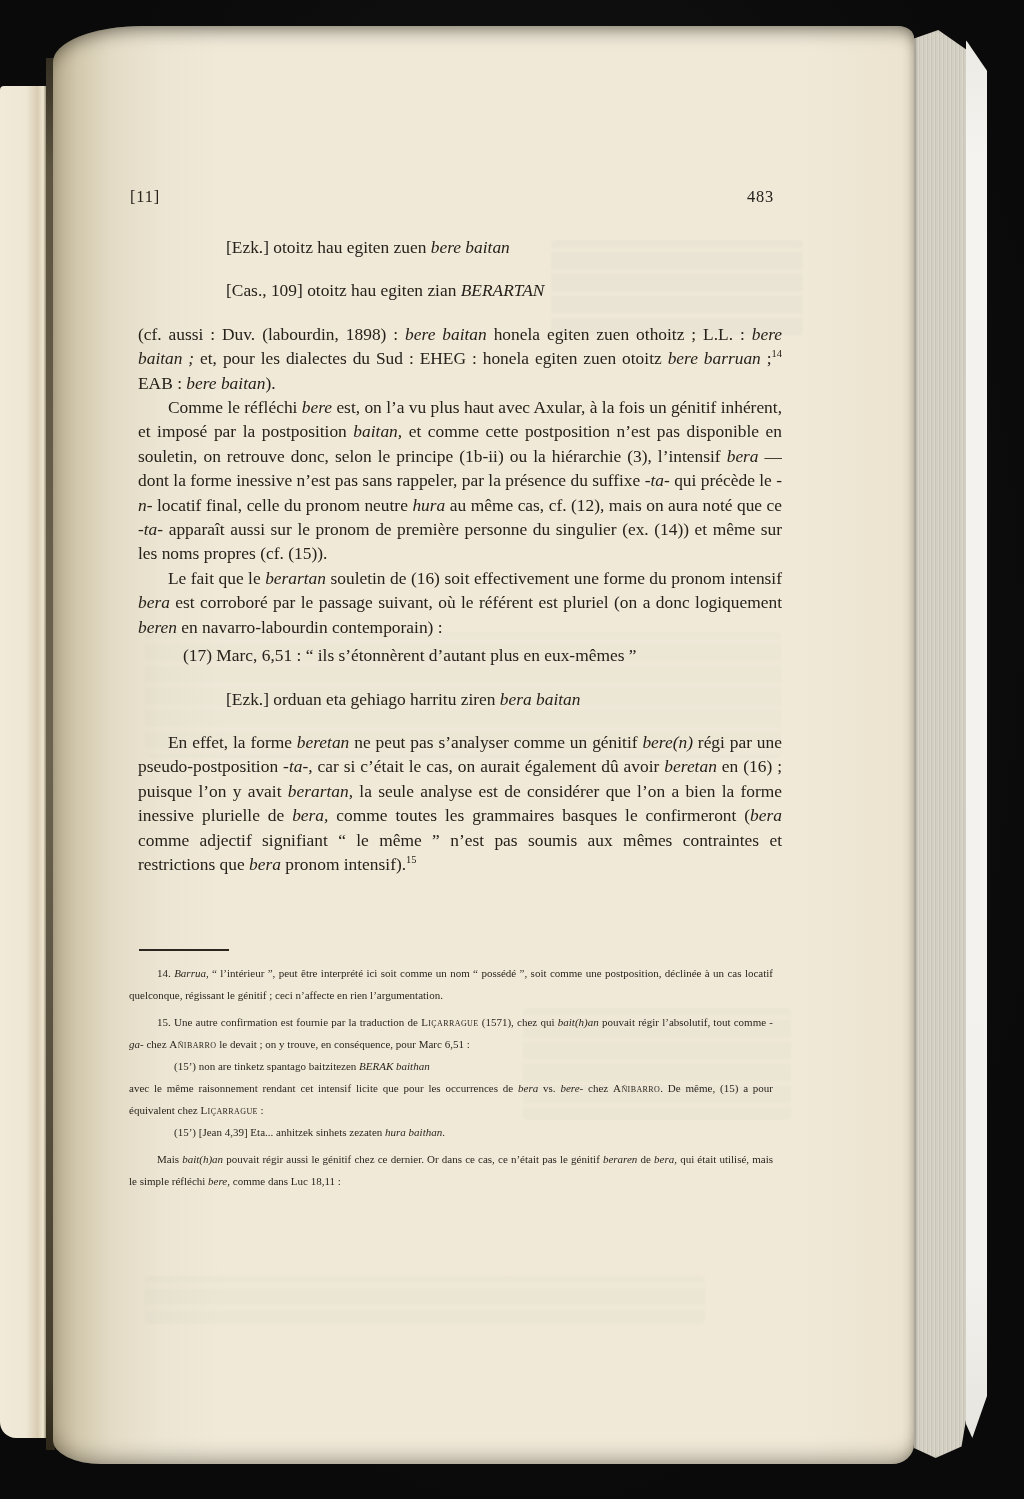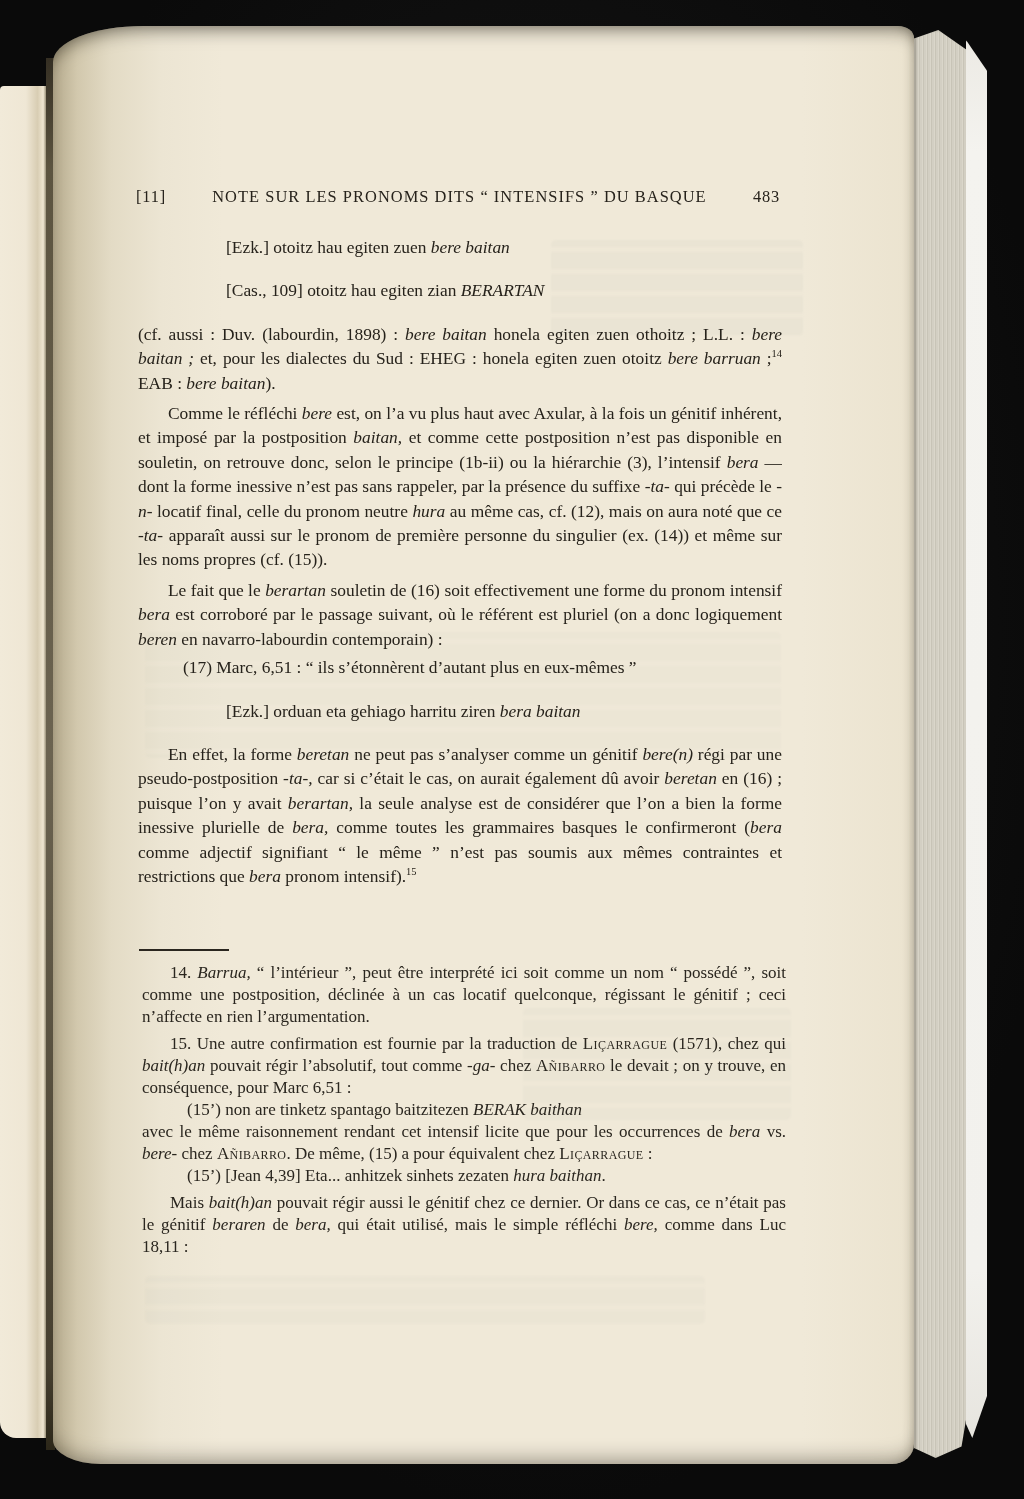--- a/index.html
+++ b/index.html
@@ -37,31 +37,31 @@
   .ghost{position:absolute;pointer-events:none;border-radius:5px;
     background:repeating-linear-gradient(180deg,
       rgba(112,126,118,.11) 0 7px, rgba(112,126,118,.02) 7px 12px,
       rgba(112,126,118,.11) 12px 22px);
     filter:blur(1.2px);}
   .g1{left:498px;top:214px;width:252px;height:96px;opacity:.42;}
   .g2{left:92px;top:606px;width:636px;height:126px;opacity:.28;}
   .g3{left:470px;top:982px;width:268px;height:112px;opacity:.38;}
   .g4{left:92px;top:1250px;width:560px;height:48px;opacity:.34;}
   
-  .header{position:absolute;top:161px;left:83px;width:644px;
+  .header{position:absolute;top:161px;left:77px;width:644px;
     display:flex;justify-content:space-between;align-items:baseline;
     font-size:16.4px;letter-spacing:.8px;color:#26221b;white-space:nowrap;}
   .header .title{letter-spacing:1.05px;}
   .body-col{position:absolute;top:209px;left:85px;width:644px;
     font-size:17.4px;line-height:24.4px;color:#26221b;}
   .fn-rule{position:absolute;top:923px;left:86px;width:90px;height:2px;background:#2a261f;}
-  .fn-col{position:absolute;top:936px;left:89px;width:644px;
-    font-size:17px;line-height:22px;color:#2a261f;}
+  .fn-col{position:absolute;top:936px;left:76px;width:644px;
+    font-size:11px;line-height:22px;color:#2a261f;}
   .blk{margin:0;text-align:justify;}
-  .k-p{text-indent:30px;margin-top:6px;}
+  .k-p{text-indent:30px;margin-top:0;}
   .k-p0{margin-top:6px;}
   .k-l1{margin:4px 0;padding-left:45px;text-align:left;}
   .k-l2{margin:19px 0;padding-left:88px;text-align:left;}
   .body-col .blk:first-child{margin-top:0;}
   .fn-col .k-p{text-indent:28px;margin-top:5px;}
   .fn-col .k-p0{margin-top:0;}
   .fn-col .k-l1{margin:0;padding-left:45px;}
   .fn-col .blk:first-child{margin-top:0;}
   .seg-i{font-style:italic;}
   .seg-sc{font-variant-caps:small-caps;letter-spacing:.4px;}
@@ -75,21 +75,20 @@
   <div class="gutter-gap"></div>
 
   <div class="page">
     <div class="ghost g1"></div>
     <div class="ghost g2"></div>
     <div class="ghost g3"></div>
     <div class="ghost g4"></div>
 
     <div class="header">
       <span>[11]</span>
-      <span class="title">NOTE SUR LES PRONOMS DITS “ INTENSIFS ” DU BASQUE</span>
       <span>483</span>
     </div>
 
     <div class="body-col">
         <p class="blk k-l2"><span class="seg-r">[Ezk.] otoitz hau egiten zuen </span><span class="seg-i">bere baitan</span></p>
         <p class="blk k-l2"><span class="seg-r">[Cas., 109] otoitz hau egiten zian </span><span class="seg-i">BERARTAN</span></p>
         <p class="blk k-p0"><span class="seg-r">(cf. aussi : Duv. (labourdin, 1898) : </span><span class="seg-i">bere baitan</span><span class="seg-r"> honela egiten zuen othoitz ; L.L. : </span><span class="seg-i">bere baitan ;</span><span class="seg-r"> et, pour les dialectes du Sud : EHEG : honela egiten zuen otoitz </span><span class="seg-i">bere barruan</span><span class="seg-r"> ;</span><sup class="seg-sup">14</sup><span class="seg-r"> EAB : </span><span class="seg-i">bere baitan</span><span class="seg-r">).</span></p>
         <p class="blk k-p"><span class="seg-r">Comme le réfléchi </span><span class="seg-i">bere</span><span class="seg-r"> est, on l’a vu plus haut avec Axular, à la fois un génitif inhérent, et imposé par la postposition </span><span class="seg-i">baitan,</span><span class="seg-r"> et comme cette postposition n’est pas disponible en souletin, on retrouve donc, selon le principe (1b-ii) ou la hiérarchie (3), l’intensif </span><span class="seg-i">bera</span><span class="seg-r"> — dont la forme inessive n’est pas sans rappeler, par la présence du suffixe </span><span class="seg-i">-ta-</span><span class="seg-r"> qui précède le </span><span class="seg-i">-n-</span><span class="seg-r"> locatif final, celle du pronom neutre </span><span class="seg-i">hura</span><span class="seg-r"> au même cas, cf. (12), mais on aura noté que ce </span><span class="seg-i">-ta-</span><span class="seg-r"> apparaît aussi sur le pronom de première personne du singulier (ex. (14)) et même sur les noms propres (cf. (15)).</span></p>
         <p class="blk k-p"><span class="seg-r">Le fait que le </span><span class="seg-i">berartan</span><span class="seg-r"> souletin de (16) soit effectivement une forme du pronom intensif </span><span class="seg-i">bera</span><span class="seg-r"> est corroboré par le passage suivant, où le référent est pluriel (on a donc logiquement </span><span class="seg-i">beren</span><span class="seg-r"> en navarro-labourdin contemporain) :</span></p>
         <p class="blk k-l1"><span class="seg-r">(17) Marc, 6,51 : “ ils s’étonnèrent d’autant plus en eux-mêmes ”</span></p>

